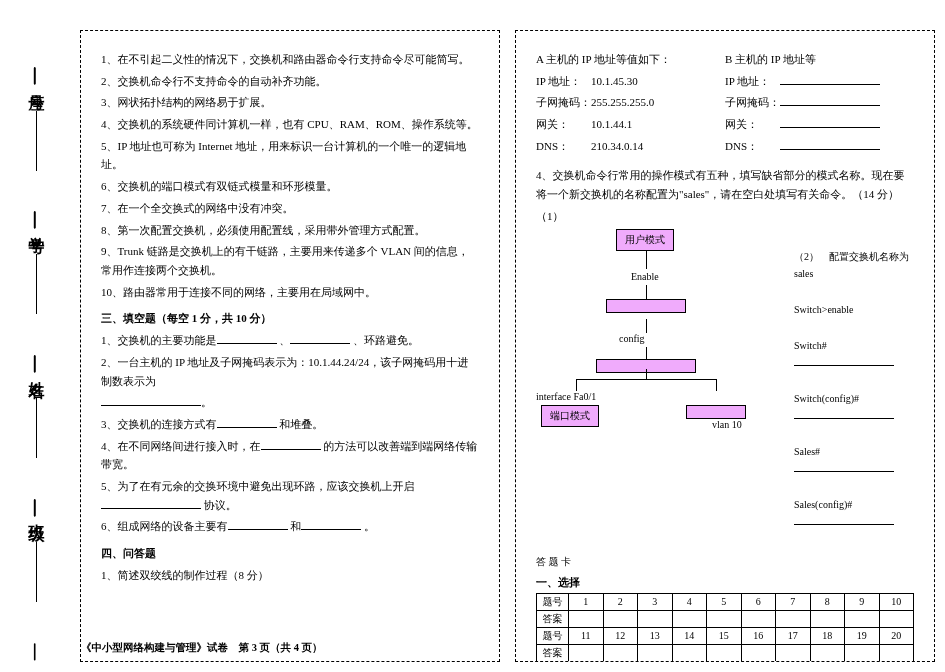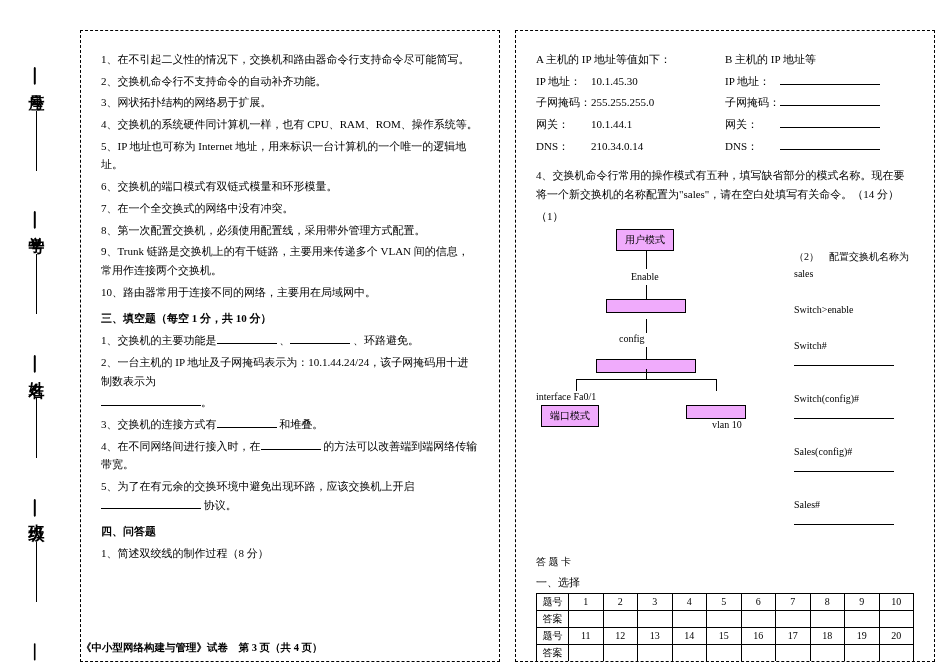--- a/index.html
+++ b/index.html
@@ -123,20 +123,21 @@
   .cmds .line { margin: 19px 0; }
   .answer-card-title {
     text-align: left;
     font-weight: normal;
     font-size: 10px;
     margin: 6px 0;
   }
   .ans-sect {
     font-size: 11px;
     margin: 4px 0 3px 0;
+    font-weight: bold;
   }
   table.answer {
     border-collapse: collapse;
     width: 100%;
     font-size: 10px;
   }
   table.answer td, table.answer th {
     border: 1px solid #000;
     text-align: center;
     height: 16px;
@@ -196,20 +197,25 @@
       <span>3、交换机的连接方式有</span><span class="blank"></span>
       <span>和堆叠。</span>
     </div>
     <div class="line">
       <span>4、在不同网络间进行接入时，在</span><span class="blank"></span>
       <span>的方法可以改善端到端网络传输带宽。</span>
     </div>
     <div class="line">
       <span>5、为了在有元余的交换环境中避免出现环路，应该交换机上开启</span><span class="blank blank-long"></span>
       <span>协议。</span>
+    </div>
+    <div class="line">
+      <span>6、组成网络的设备主要有</span><span class="blank"></span>
+      <span>和</span><span class="blank"></span>
+      <span>。</span>
     </div>
 
     <div class="sect-title">四、问答题</div>
     <div class="line">1、简述双绞线的制作过程（8 分）</div>
     <div style="height:70px"></div>
 
     <div class="page-footer">《中小型网络构建与管理》试卷　第 3 页（共 4 页）</div>
   </div>
 
   <div class="page">
@@ -252,22 +258,22 @@
         <div style="position:absolute; left:176px; top:162px;margin-top:28px;">vlan 10</div>
         <div class="fbox" style="left:5px; top:176px;text-align:center;">端口模式</div>
         <div class="fbox" style="left:150px; top:176px; width:60px; height:14px;"></div>
       </div>
 
       <div class="cmds">
         <div class="line">（2）　配置交换机名称为 sales</div>
         <div class="line"><span>Switch&gt;enable</span></div>
         <div class="line"><span>Switch#</span><span class="blank blank-long"></span></div>
         <div class="line"><span>Switch(config)#</span><span class="blank blank-long"></span></div>
+        <div class="line"><span>Sales#</span><span class="blank blank-long"></span></div>
         <div class="line"><span>Sales(config)#</span><span class="blank blank-long"></span></div>
-        <div class="line"><span>Sales#</span><span class="blank blank-long"></span></div>
       </div>
     </div>
 
     <div class="answer-card-title">答 题 卡</div>
 
     <div class="ans-sect">一、选择</div>
     <table class="answer">
       <tbody>
           <tr>
             <td class="hdr">题号</td>

